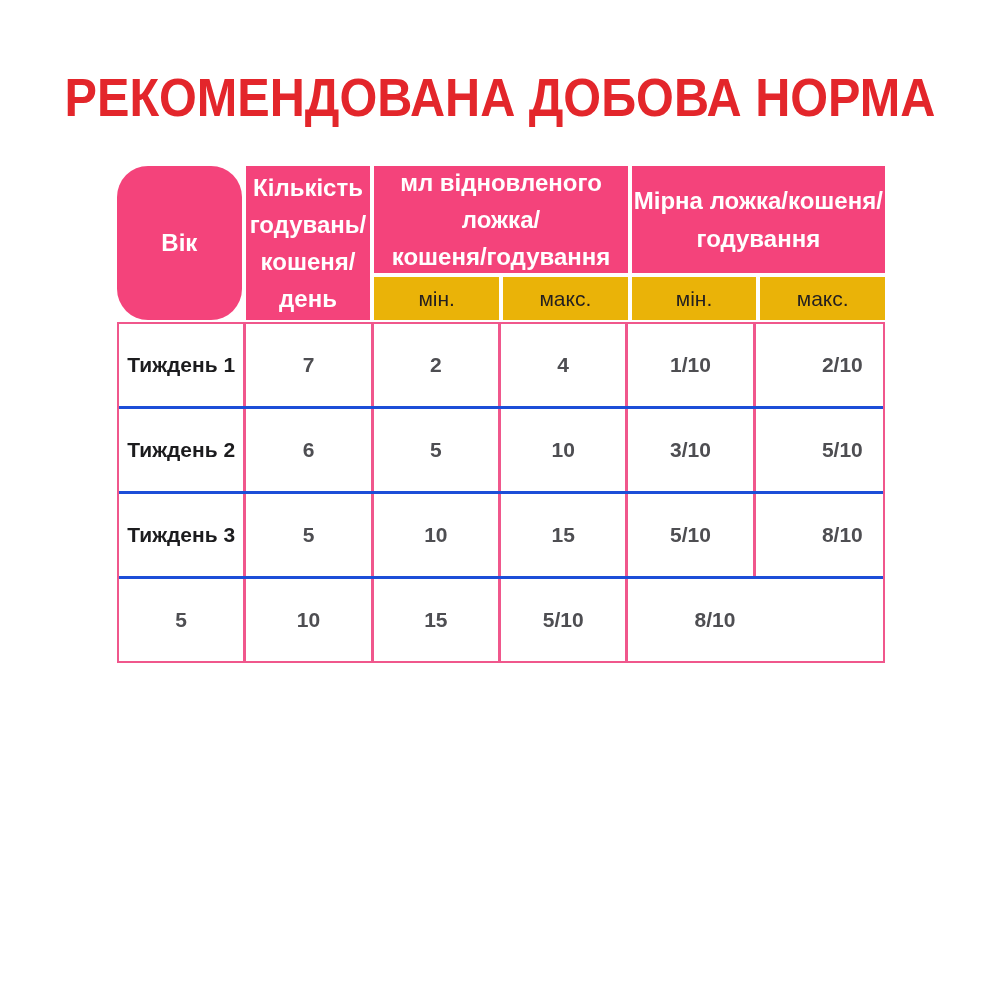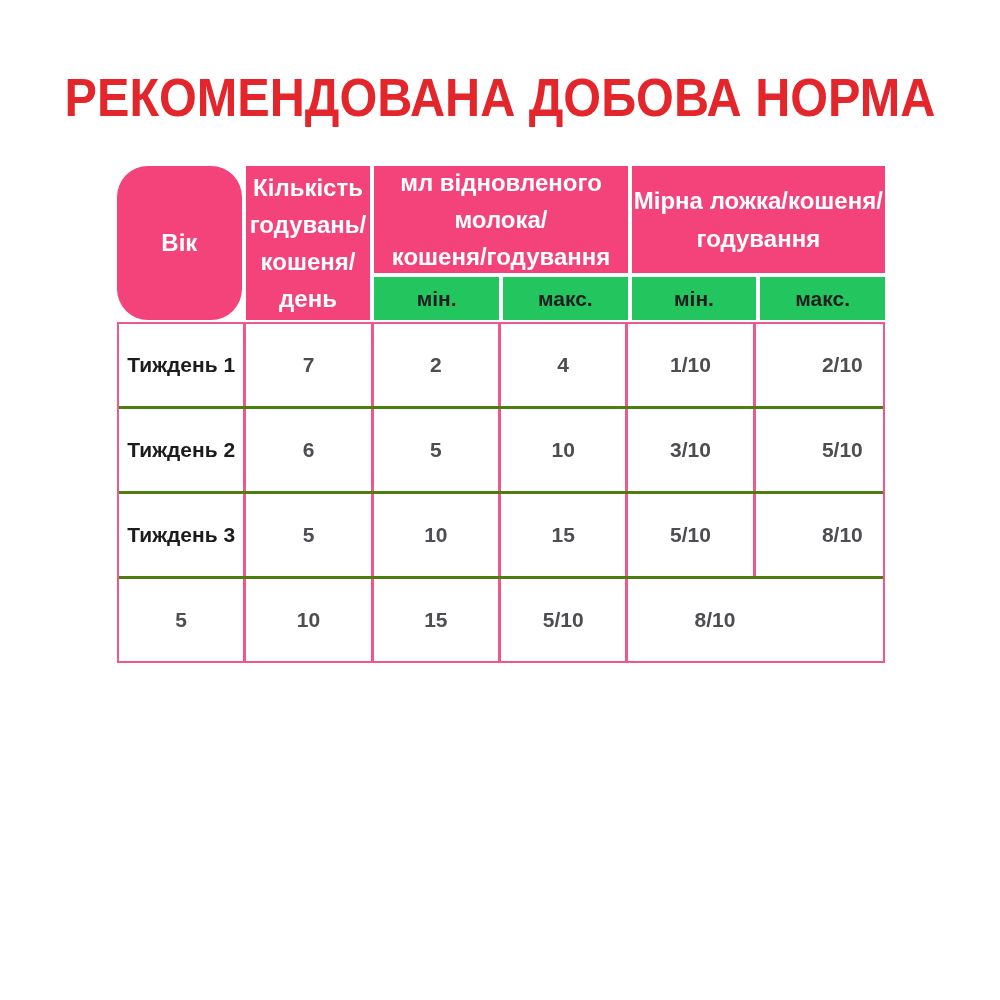--- a/index.html
+++ b/index.html
@@ -50,43 +50,43 @@
     font-size:24px;
     line-height:1.55;
     white-space:pre-line;
   }
   .hcell.age   { grid-column:1; grid-row:1 / 3;border-radius:31px; }
   .hcell.feed  { grid-column:2; grid-row:1 / 3; }
   .hcell.g1    { grid-column:3 / 5; grid-row:1; }
   .hcell.g2    { grid-column:5 / 7; grid-row:1; }
   .scell {
     grid-row:2;
-    background:#22c55e;
+    background:#eab308;
     color:#231f20;
     display:flex;
     align-items:center;
     justify-content:center;
-    font-weight:bold;
+    font-weight:normal;
     font-size:21px;
   }
   .scell.s1 { grid-column:3; }
   .scell.s2 { grid-column:4; }
   .scell.s3 { grid-column:5; }
   .scell.s4 { grid-column:6; }
 
   .tbody {
     margin-top:2px;
     border:2px solid #f0578c;
     background:#ffffff;
   }
   .trow {
     display:grid;
     grid-template-columns:repeat(6, 1fr);
     height:82px;
-    border-bottom:3px solid #4d7c0f;
+    border-bottom:3px solid #1d4ed8;
   }
   .trow:last-child { border-bottom:none; }
   .tcell {
     display:flex;
     align-items:center;
     justify-content:center;
     border-right:3px solid #f0578c;
     font-weight:bold;
     font-size:21px;
     color:#4e4e52;
@@ -119,21 +119,21 @@
 <div class="page">
 
   <h1 class="title">РЕКОМЕНДОВАНА ДОБОВА НОРМА</h1>
 
   <div class="feeding-table">
     <div class="thead">
       <div class="hcell age">Вік</div>
       <div class="hcell feed">Кількість
 годувань/
 кошеня/день</div>
-      <div class="hcell g1">мл відновленого молока/
+      <div class="hcell g1">мл відновленого ложка/
 кошеня/годування</div>
       <div class="hcell g2">Мірна ложка/кошеня/
 годування</div>
       <div class="scell s1">мін.</div>
       <div class="scell s2">макс.</div>
       <div class="scell s3">мін.</div>
       <div class="scell s4">макс.</div>
     </div>
 
     <div class="tbody">

